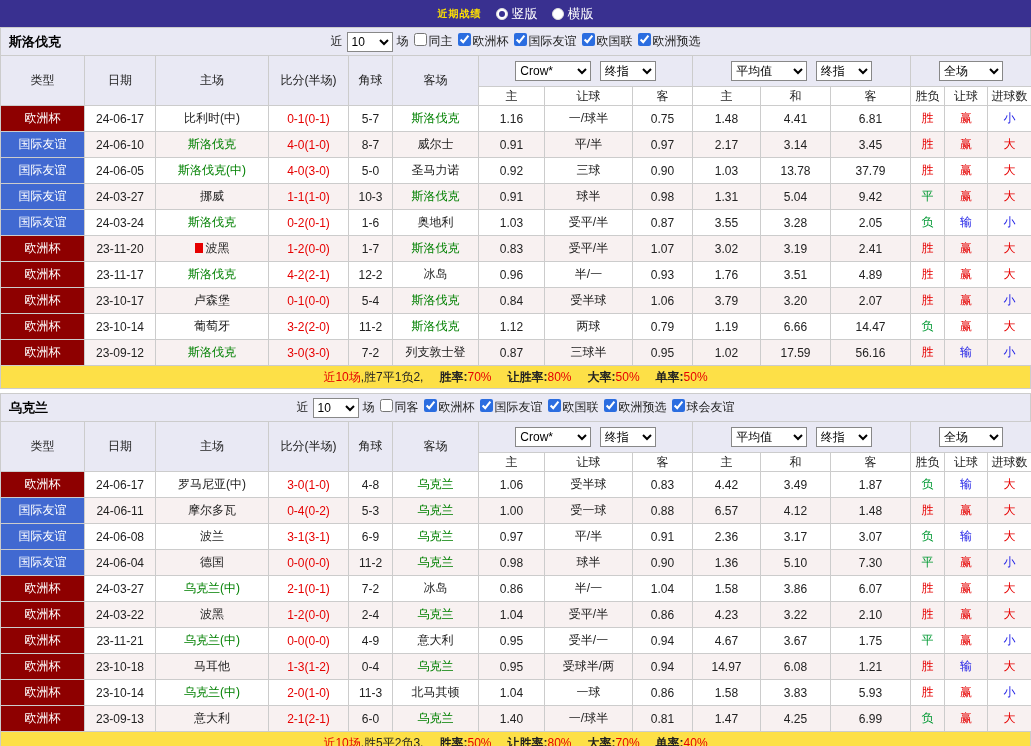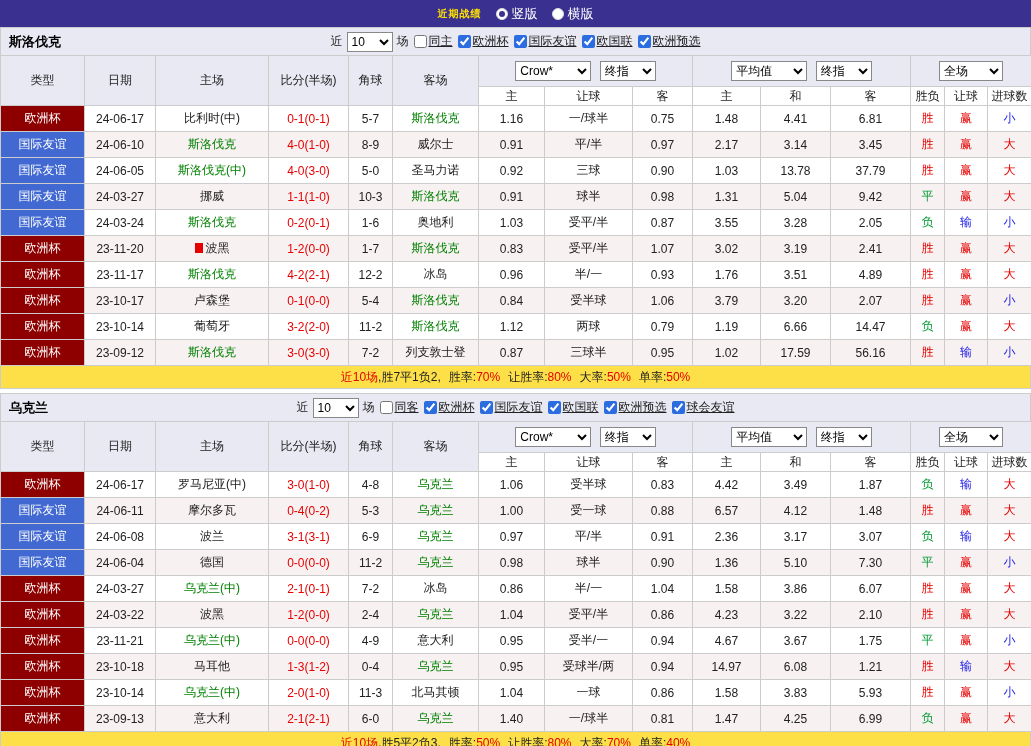--- a/index.html
+++ b/index.html
@@ -15,41 +15,41 @@
   .section-head{height:28px;background:#e9e9f4;border:1px solid #ccc;border-bottom:none;display:flex;align-items:center;position:relative;padding:0 8px;box-sizing:border-box;}
   .team-name{position:absolute;left:8px;font-weight:bold;font-size:13px;color:#000;}
   .filters{margin:0 auto;display:flex;align-items:center;}
   select{font-size:12px;height:20px;border:1px solid #888;background:#fff;font-family:inherit;}
   .sel-count{width:46px;margin:0 4px;}
   .sel-source{width:76px;}
   .sel-final{width:56px;margin-left:5px;}
   .sel-scope{width:64px;}
   input[type=checkbox]{width:13px;height:13px;accent-color:#2b6de0;margin:0 2px 0 0;}
   .samebox{margin-left:8px;}
-  .comp{display:inline-flex;align-items:center;margin-left:5px;cursor:pointer;text-decoration:underline;}
+  .comp{display:inline-flex;margin-left:5px;cursor:pointer;}
 
   table{border-collapse:collapse;table-layout:fixed;width:1031px;}
   th,td{border:1px solid #ccc;text-align:center;white-space:nowrap;overflow:hidden;padding:0 1px;font-weight:normal;font-size:12px;}
   thead .h1 th{background:#e9e9f4;height:30px;}
   thead .h2 th{background:#fff;height:18px;}
   tbody td{height:25px;}
   tbody tr:nth-child(even){background:#f8f1f1;}
 
   .type-euro{background:#8e0000;color:#fff;}
   .type-friendly{background:#4169d1;color:#fff;}
   .team-green{color:#008000;}
   .score{color:#e60000;}
   .c-red{color:#e60000;}
   .c-green{color:#009933;}
   .c-blue{color:#1a1ae6;}
   .badge{display:inline-block;width:8px;height:10px;background:#e60000;margin-right:3px;vertical-align:-1px;}
 
   .summary{height:23px;border:1px solid #ccc;border-top:none;display:flex;align-items:center;justify-content:center;background:#fde047;box-sizing:border-box;}
   .summary .red{color:#e60000;}
-  .summary .lbl{margin-left:8px;}
+  .summary .lbl{margin-left:16px;font-weight:bold;}
 </style>
 </head>
 <body>
 
 <div class="topbar">
   <span class="topbar-title">近期战绩</span>
   <label class="radio">
     <span class="rdot sel"></span>
     <span>竖版</span>
   </label>
@@ -151,21 +151,21 @@
           <td><span>6.81</span></td>
           <td class="c-red"><span>胜</span></td>
           <td class="c-red"><span>赢</span></td>
           <td class="c-blue"><span>小</span></td>
         </tr>
         <tr>
           <td class="type-friendly"><span>国际友谊</span></td>
           <td><span>24-06-10</span></td>
           <td class="team-green"><span>斯洛伐克</span></td>
           <td class="score"><span>4-0(1-0)</span></td>
-          <td><span>8-9</span></td>
+          <td><span>8-7</span></td>
           <td><span>威尔士</span></td>
           <td><span>0.91</span></td>
           <td><span>平/半</span></td>
           <td><span>0.97</span></td>
           <td><span>2.17</span></td>
           <td><span>3.14</span></td>
           <td><span>3.45</span></td>
           <td class="c-red"><span>胜</span></td>
           <td class="c-red"><span>赢</span></td>
           <td class="c-red"><span>大</span></td>

